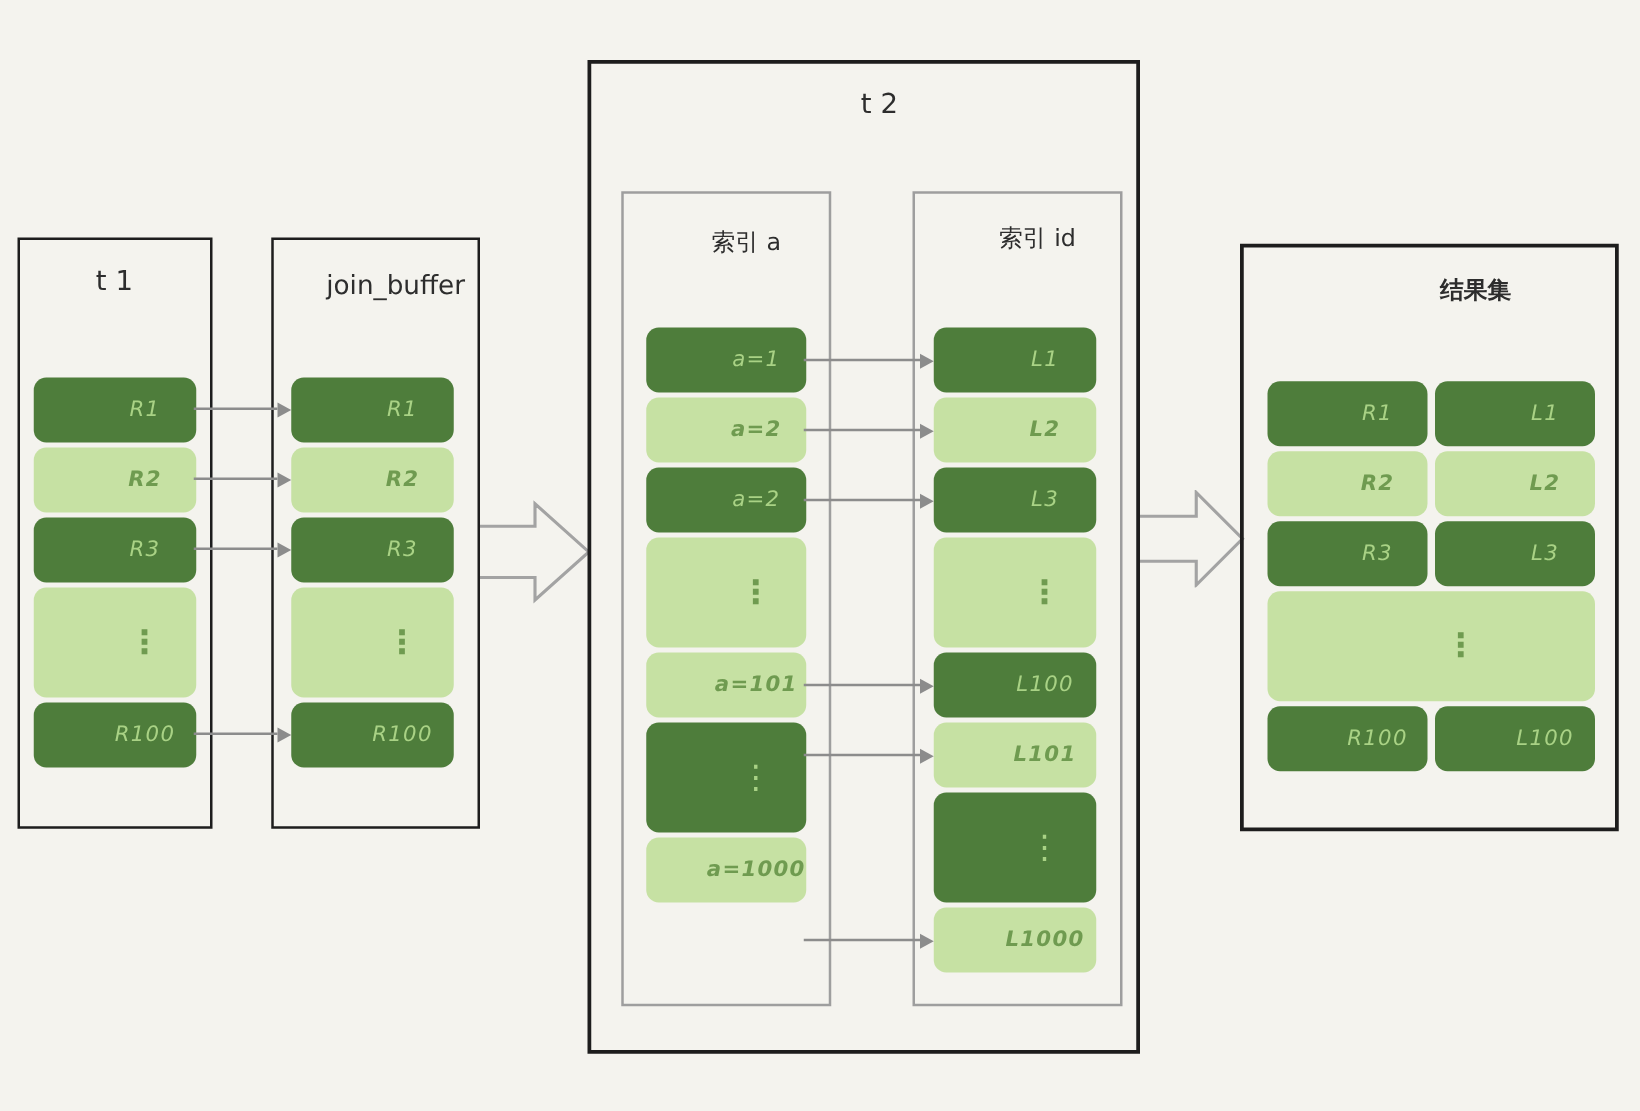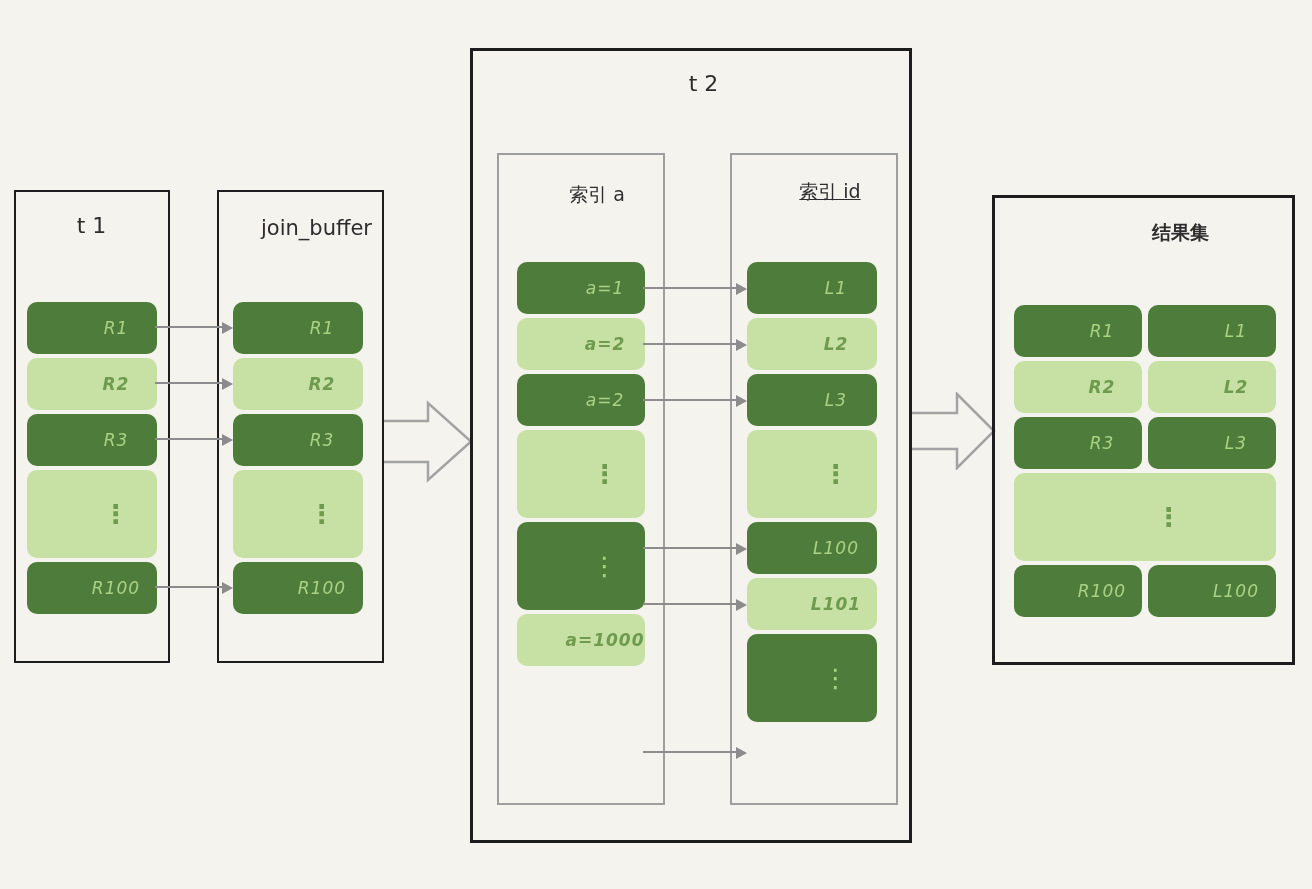--- a/index.html
+++ b/index.html
@@ -23,21 +23,21 @@
   
   .ibox{position:absolute; box-sizing:border-box; border:2px solid var(--inner_border);}
   #index-a-box{left:497px; top:153px; width:168px; height:652px;}
   #index-id-box{left:730px; top:153px; width:168px; height:652px;}
   
   .btitle{position:absolute; color:var(--title_color); text-align:center; line-height:30px;margin-left:16px;}
   #t1-title{left:14px; top:211px; width:130px; font-size:22px; letter-spacing:7px;}
   #jb-title{left:215px; top:213px; width:171px; font-size:21px;}
   #t2-title{left:470px; top:69px; width:442px; font-size:22px; letter-spacing:7px;}
   #index-a-title{left:497px; top:179px; width:168px; font-size:19px;}
-  #index-id-title{left:730px; top:176px; width:168px; font-size:19px;text-decoration:underline;}
+  #index-id-title{left:730px; top:176px; width:168px; font-size:19px;}
   #result-title{left:992px; top:217px; width:303px; font-size:19px; font-weight:bold;padding-left:21px;}
   
   .stack{position:absolute; display:flex; flex-direction:column; gap:4px;}
   #t1-rows{left:27px; top:302px; width:130px;}
   #jb-rows{left:233px; top:302px; width:130px;}
   #a-rows{left:517px; top:262px; width:128px;}
   #id-rows{left:747px; top:262px; width:130px;}
   #result-rows{left:1014px; top:305px; width:262px;}
   .cell{
     box-sizing:border-box; height:52px; border-radius:10px;
@@ -105,34 +105,36 @@
   <div class="obox" id="t2-box"></div>
   <div class="btitle" id="t2-title">t2</div>
 
   <div class="ibox" id="index-a-box"></div>
   <div class="btitle" id="index-a-title">索引 a</div>
   <div class="stack" id="a-rows">
     <div class="cell dark">a=1</div>
     <div class="cell light">a=2</div>
     <div class="cell dark">a=2</div>
     <div class="cell light tall dots">⋮</div>
+    <div class="cell light">a=101</div>
     <div class="cell dark tall dots">⋮</div>
     <div class="cell light">a=1000</div>
   </div>
 
   <div class="ibox" id="index-id-box"></div>
   <div class="btitle" id="index-id-title">索引 id</div>
   <div class="stack" id="id-rows">
     <div class="cell dark">L1</div>
     <div class="cell light">L2</div>
     <div class="cell dark">L3</div>
     <div class="cell light tall dots">⋮</div>
     <div class="cell dark">L100</div>
     <div class="cell light">L101</div>
     <div class="cell dark tall dots">⋮</div>
+    <div class="cell light">L1000</div>
   </div>
 
   <div class="sarrow ar-ai" id="ar-ai-0"></div>
   <div class="sarrow ar-ai" id="ar-ai-1"></div>
   <div class="sarrow ar-ai" id="ar-ai-2"></div>
   <div class="sarrow ar-ai" id="ar-ai-3"></div>
   <div class="sarrow ar-ai" id="ar-ai-4"></div>
   <div class="sarrow ar-ai" id="ar-ai-5"></div>
 
   <svg class="big-arrow" id="big-arrow-2" width="85" height="78" viewBox="0 0 85 78">

